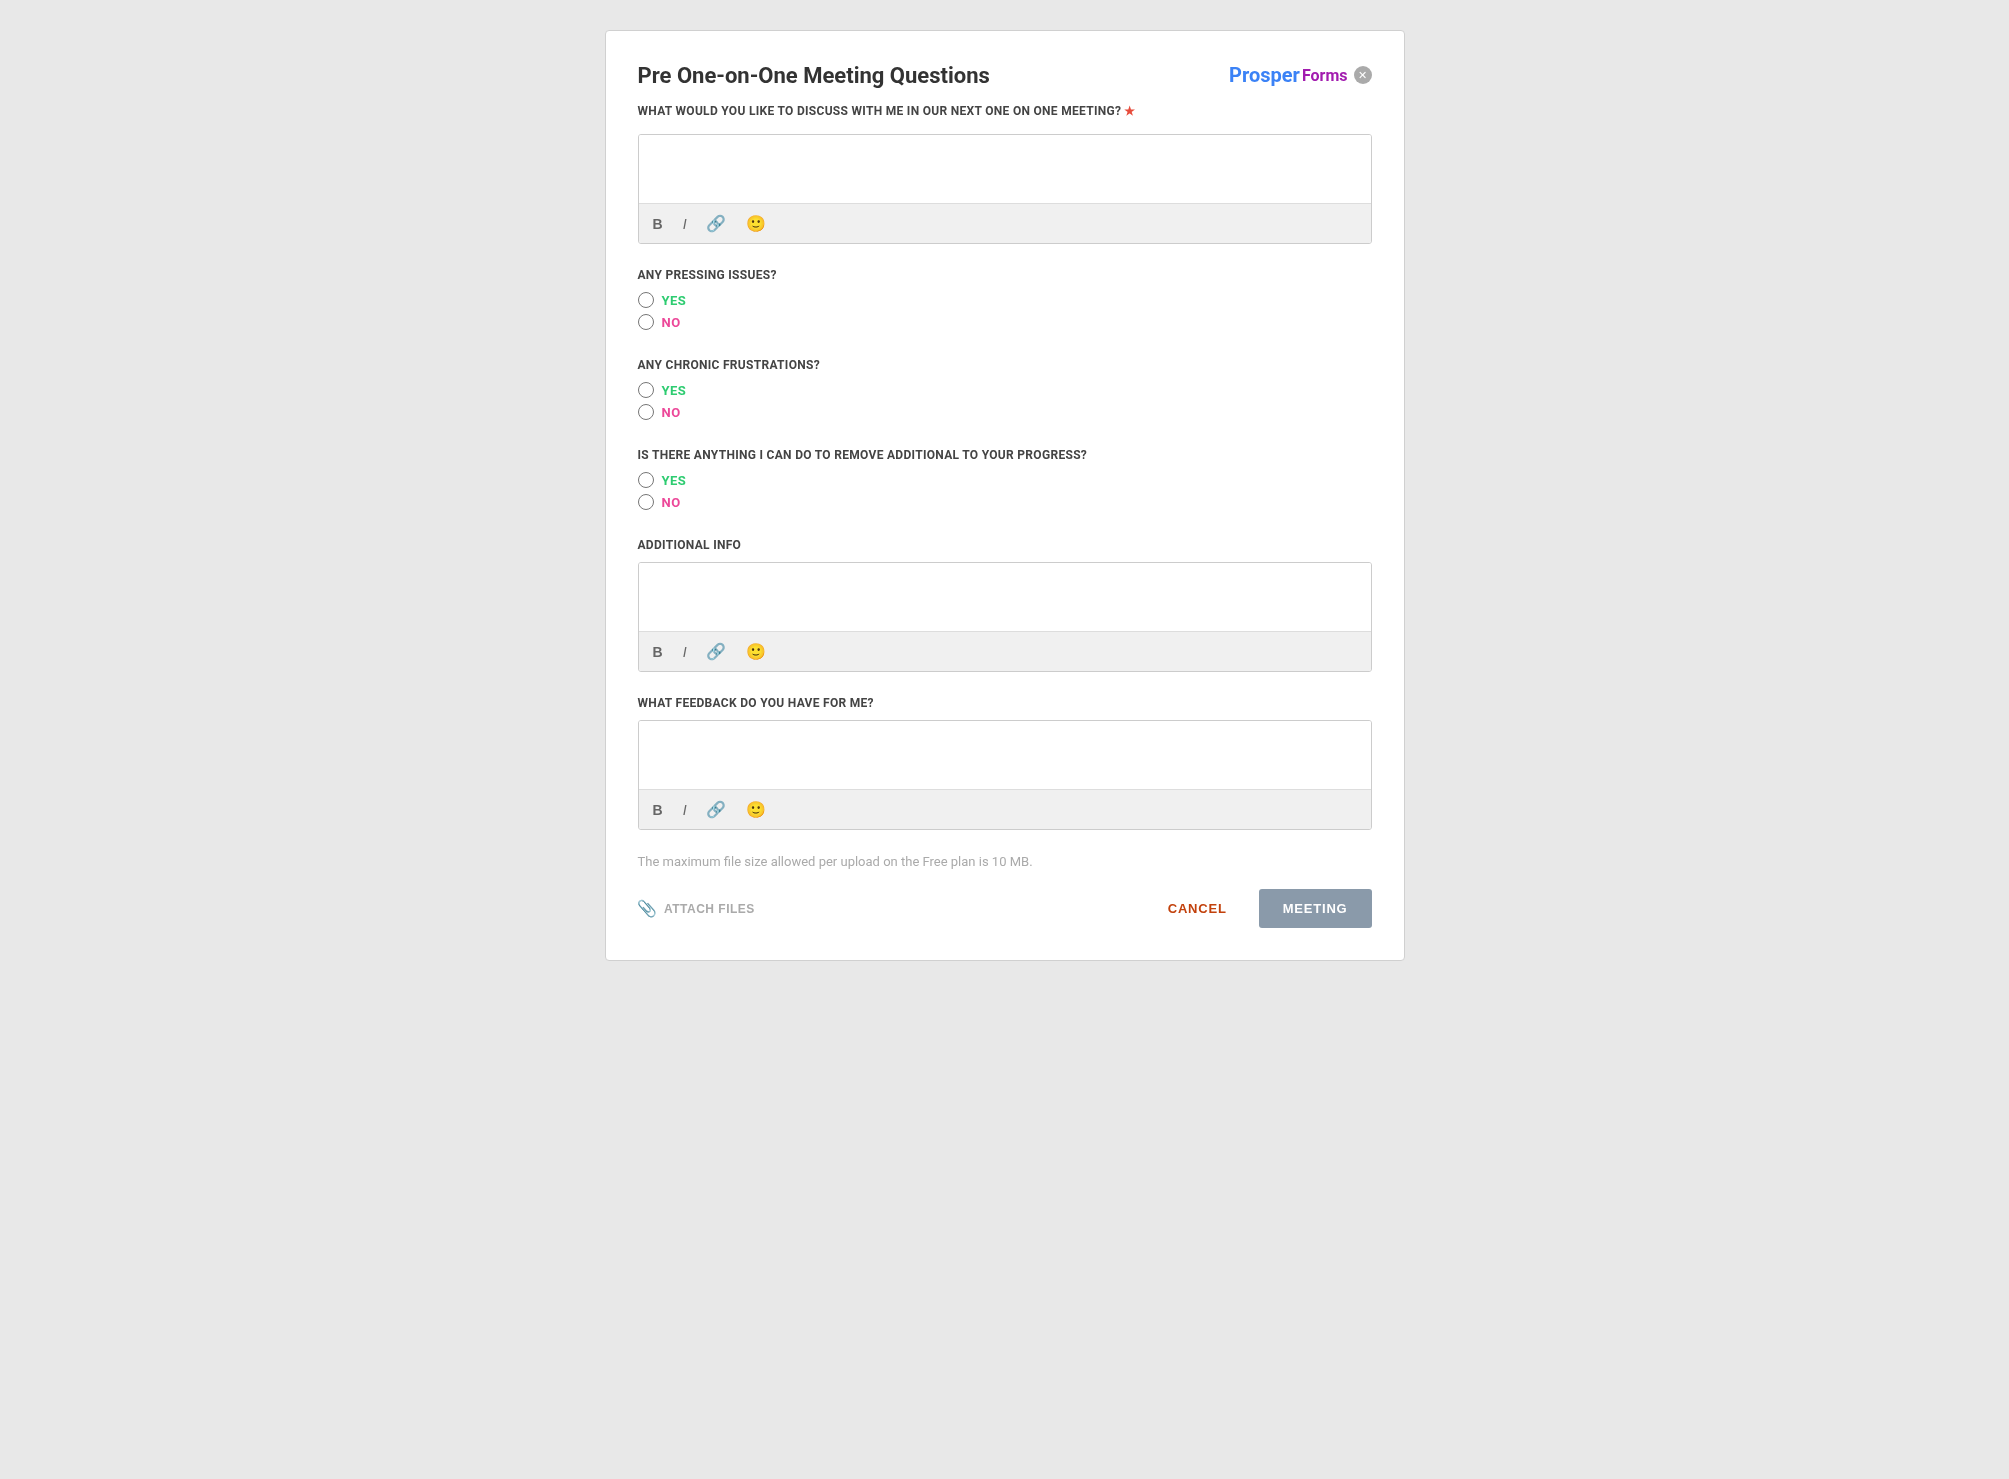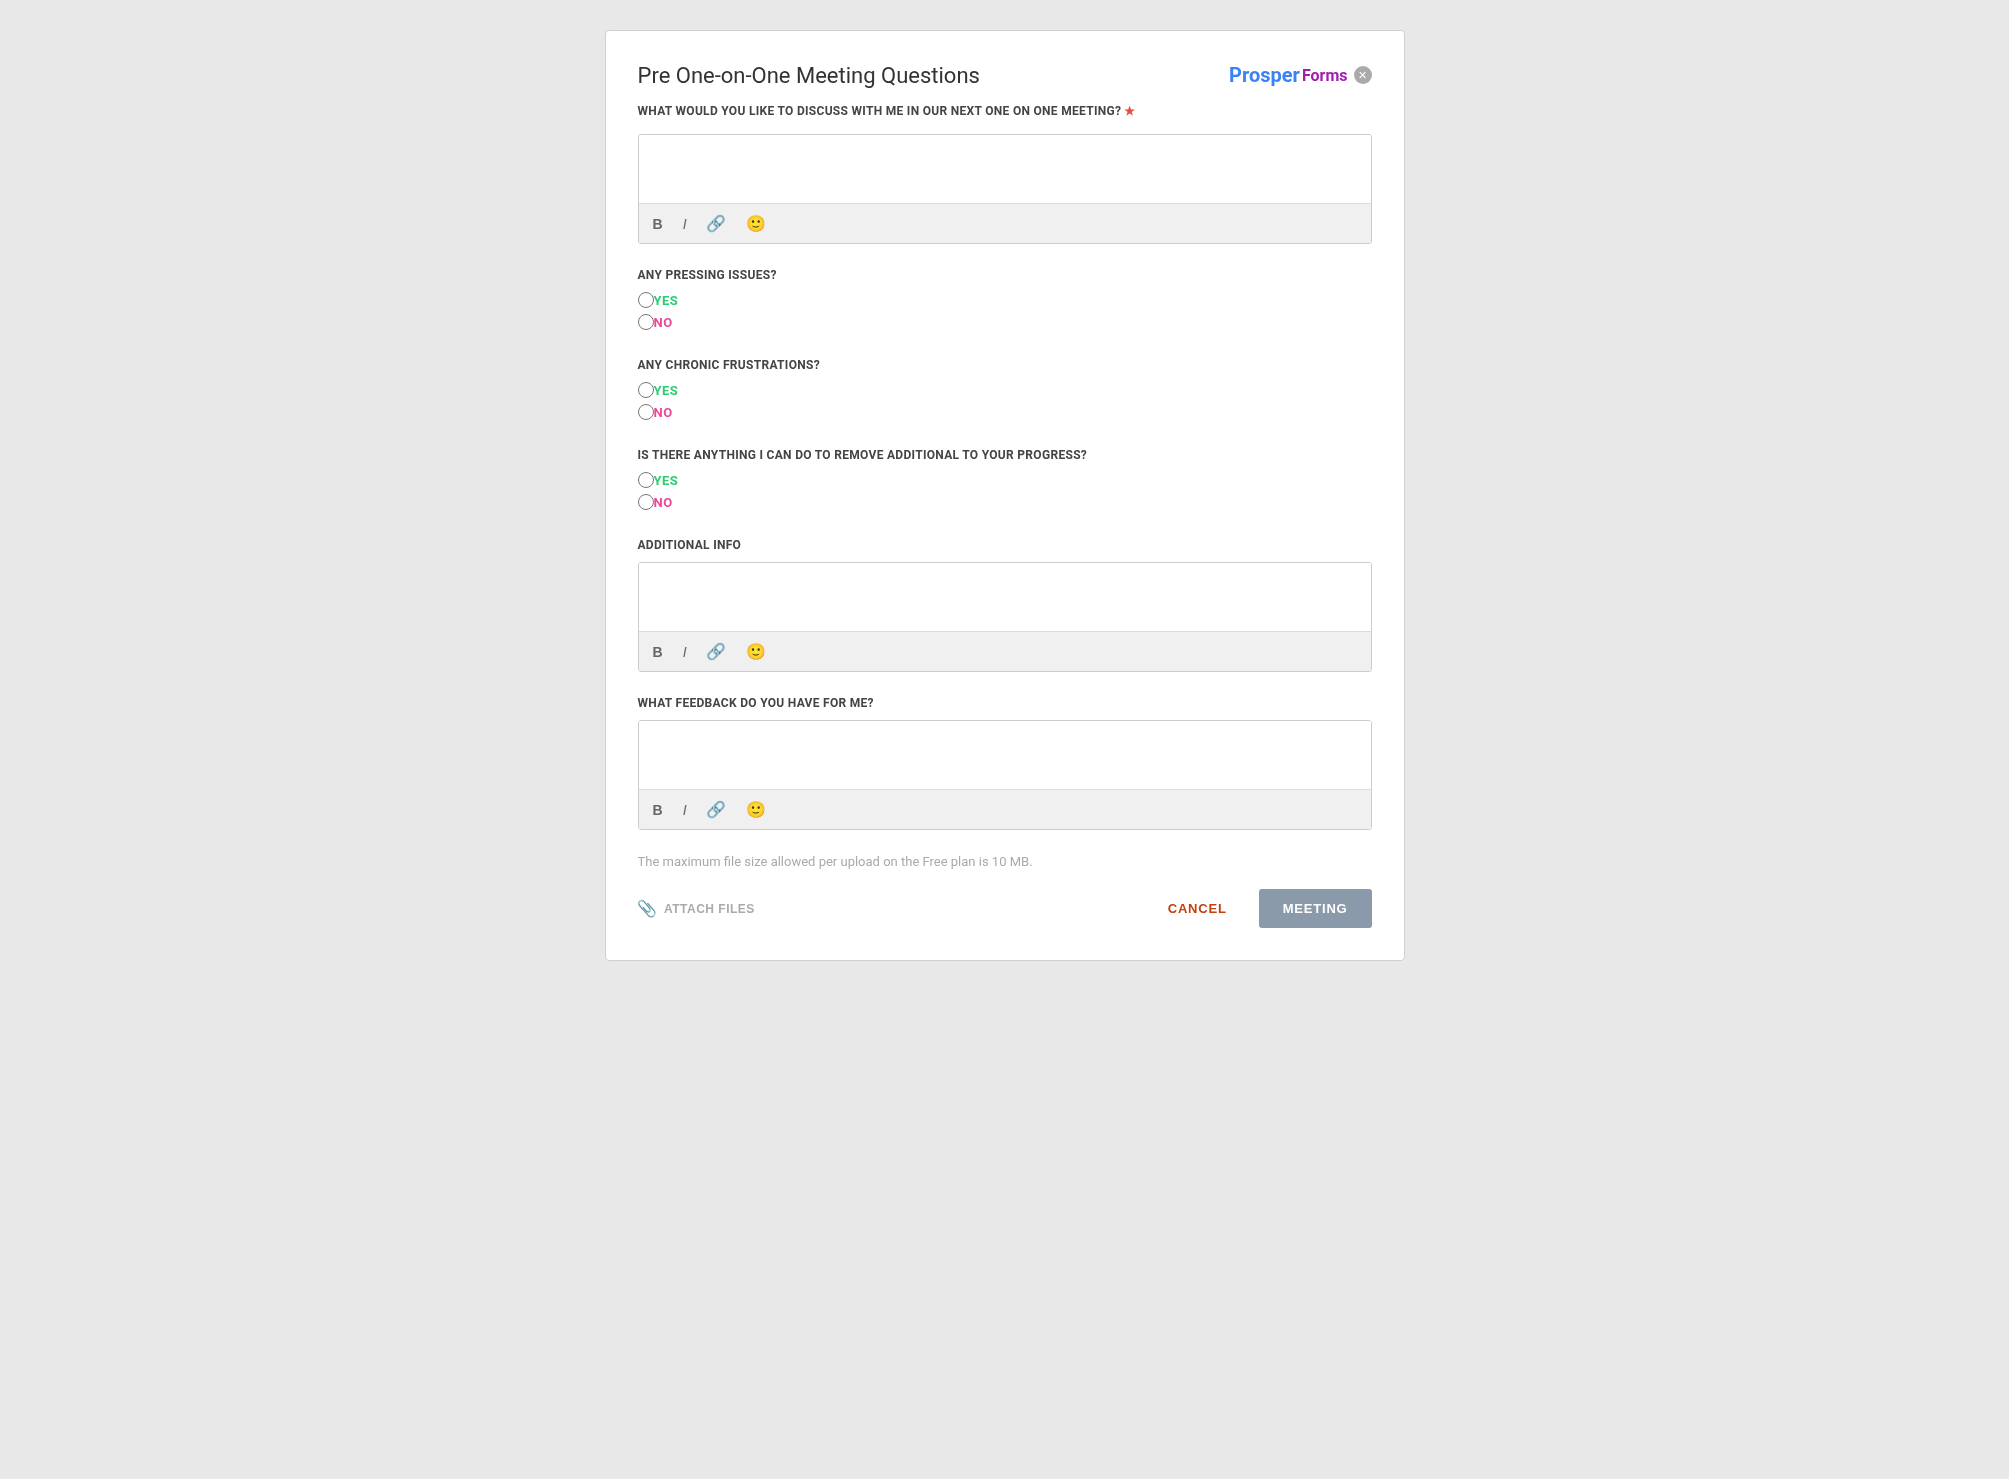--- a/index.html
+++ b/index.html
@@ -30,21 +30,21 @@
 
     .form-header {
       display: flex;
       justify-content: space-between;
       align-items: flex-start;
       margin-bottom: 16px;
     }
 
     .form-title {
       font-size: 22px;
-      font-weight: 400;
+      font-weight: 700;
       color: #333333;
     }
 
     .brand-logo {
       display: flex;
       align-items: center;
       gap: 2px;
     }
 
     .brand-prosper {
@@ -150,20 +150,21 @@
     .radio-group {
       display: flex;
       flex-direction: column;
       gap: 6px;
       margin-bottom: 28px;
     }
 
     .radio-option {
       display: flex;
       align-items: center;
+      gap: 8px;
       cursor: pointer;
     }
 
     .radio-option input[type="radio"] {
       width: 16px;
       height: 16px;
       cursor: pointer;
       accent-color: #4a90d9;
     }
 

